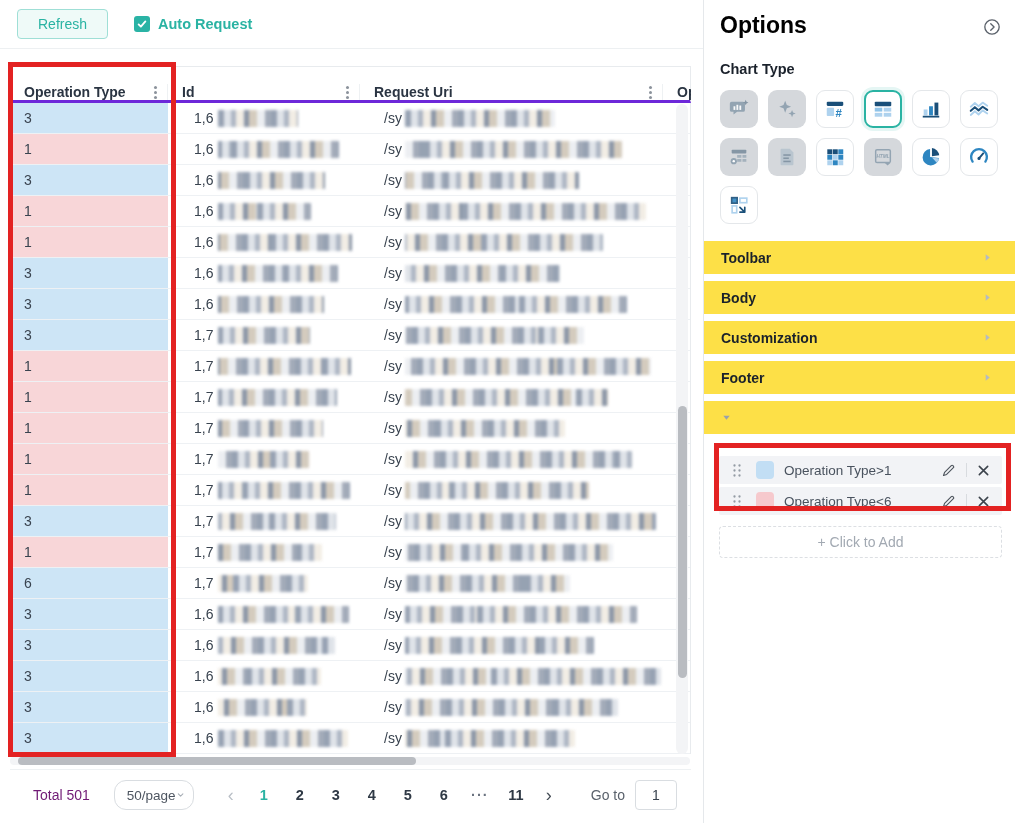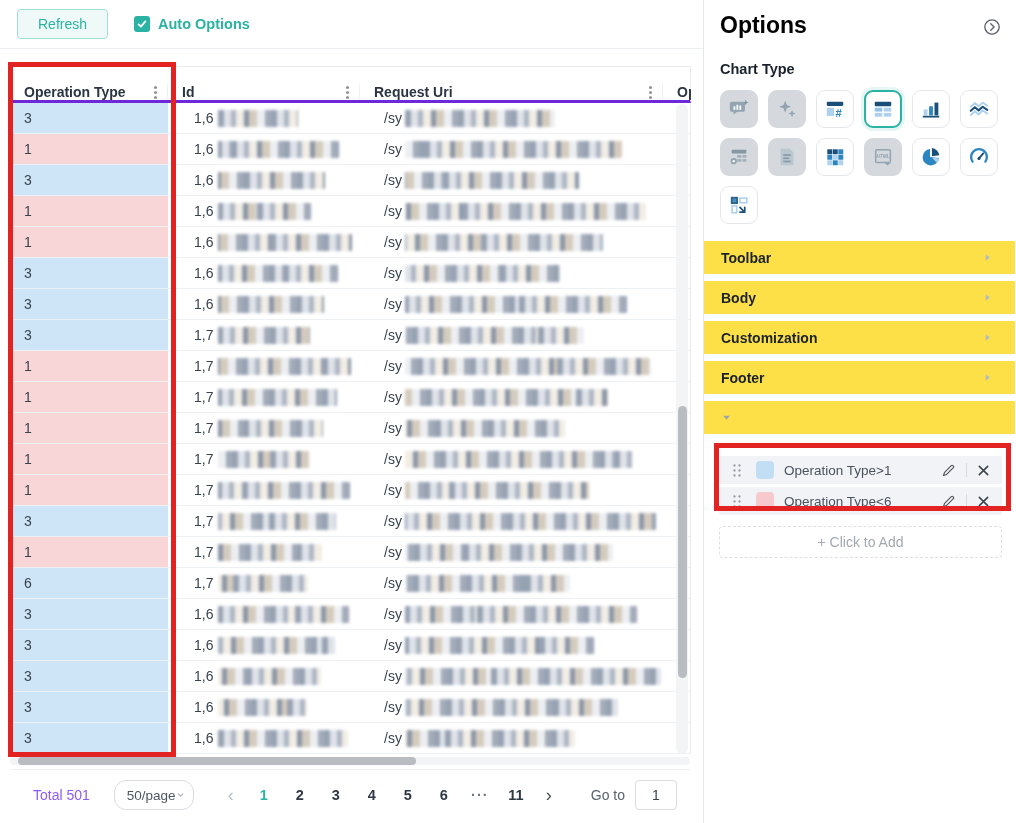--- a/index.html
+++ b/index.html
@@ -34,21 +34,21 @@
     background:
       repeating-linear-gradient(90deg,#7d8ba0 0 6px,#d8dde4 6px 13px,#9aa5b6 13px 18px,#efe9df 18px 26px,#6f7d92 26px 31px,#cabfae 31px 39px,#e8ebef 39px 47px,#8d97a8 47px 53px),
       repeating-linear-gradient(180deg,rgba(255,255,255,.8) 0 4px,rgba(255,255,255,0) 4px 9px,rgba(90,100,120,.3) 9px 13px,rgba(255,255,255,.55) 13px 17px);}
   .vscroll{position:absolute;left:676px;top:104px;width:12px;height:650px;background:#f3f4f6;border-radius:6px;}
   .vthumb{position:absolute;left:1.5px;top:302px;width:9px;height:272px;background:#b9bcc1;border-radius:5px;}
   .hscroll{position:absolute;left:10px;top:757px;width:680px;height:8px;background:#f3f4f6;border-radius:4px;}
   .hthumb{position:absolute;left:8px;top:0;width:398px;height:8px;background:#b9bcc1;border-radius:4px;}
   .card-bottom-line{position:absolute;left:10px;top:769px;width:681px;border-top:1px solid #eef1f3;}
 
   .pagination{position:absolute;left:0;top:773px;right:0;height:44px;display:flex;align-items:center;padding-left:33px;box-sizing:border-box;}
-  .total{color:#8b5cf6;font-size:14px;margin-right:24px;}
+  .total{color:#701a75;font-size:14px;margin-right:24px;}
   .page-size-select{width:80px;height:30px;border:1px solid #d9dde1;border-radius:12px;display:flex;align-items:center;
     justify-content:space-between;padding:0 8px 0 12px;box-sizing:border-box;color:#4d5560;font-size:13.5px;cursor:pointer;margin-right:22px;}
   .pg-arrow{width:30px;height:32px;display:flex;align-items:center;justify-content:center;font-size:18px;cursor:pointer;}
   .pg-prev{color:#b9bfc6;}
   .pg-next{color:#444c55;}
   .pages{display:flex;align-items:center;}
   .page{width:32px;height:32px;margin:0 2px;display:flex;align-items:center;justify-content:center;
     font-size:14.5px;font-weight:700;color:#2f3945;cursor:pointer;border-radius:4px;}
   .page.active{color:#2ab3a3;}
   .page.ellipsis{color:#6b7380;letter-spacing:1px;}
@@ -95,21 +95,21 @@
   <div class="left-pane">
 
     <div class="widget-toolbar">
       <button class="refresh-btn">Refresh</button>
       <div class="auto-refresh">
         <span class="cb">
           <svg width="12" height="12" viewBox="0 0 16 16" fill="none" stroke="#fff" stroke-width="2.4" stroke-linecap="round" stroke-linejoin="round">
               <path d="M3.5 8.5l3 3 6-7"></path>
             </svg>
         </span>
-        <span class="lbl">Auto Options</span>
+        <span class="lbl">Auto Request</span>
       </div>
     </div>
 
     <div class="thead" id="thead">
         <div class="th" style="width: 158px; flex: 0 0 auto;">
           <span>Operation Type</span>
           <span class="kebab"></span>
         </div>
         <div class="th" style="width: 192px; flex: 0 0 auto;">
           <span>Id</span>

